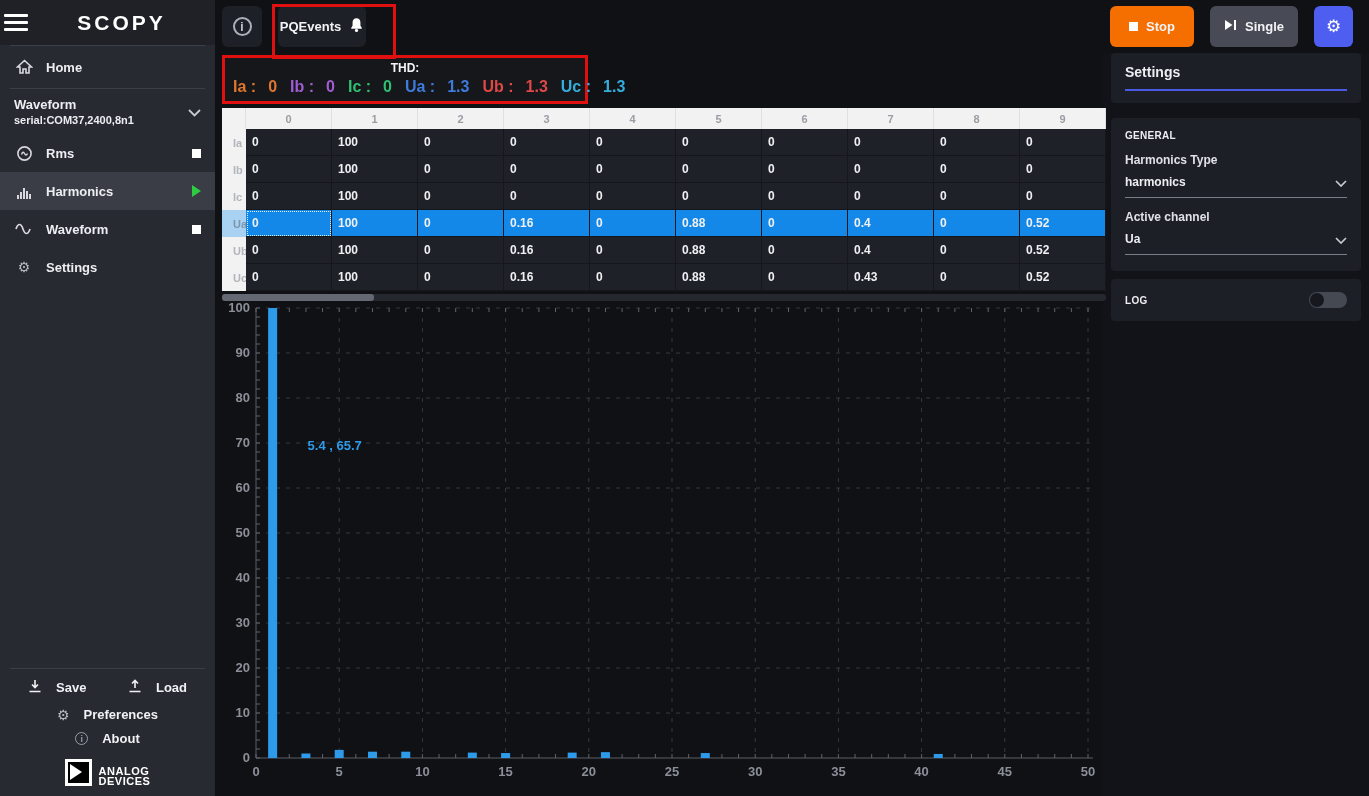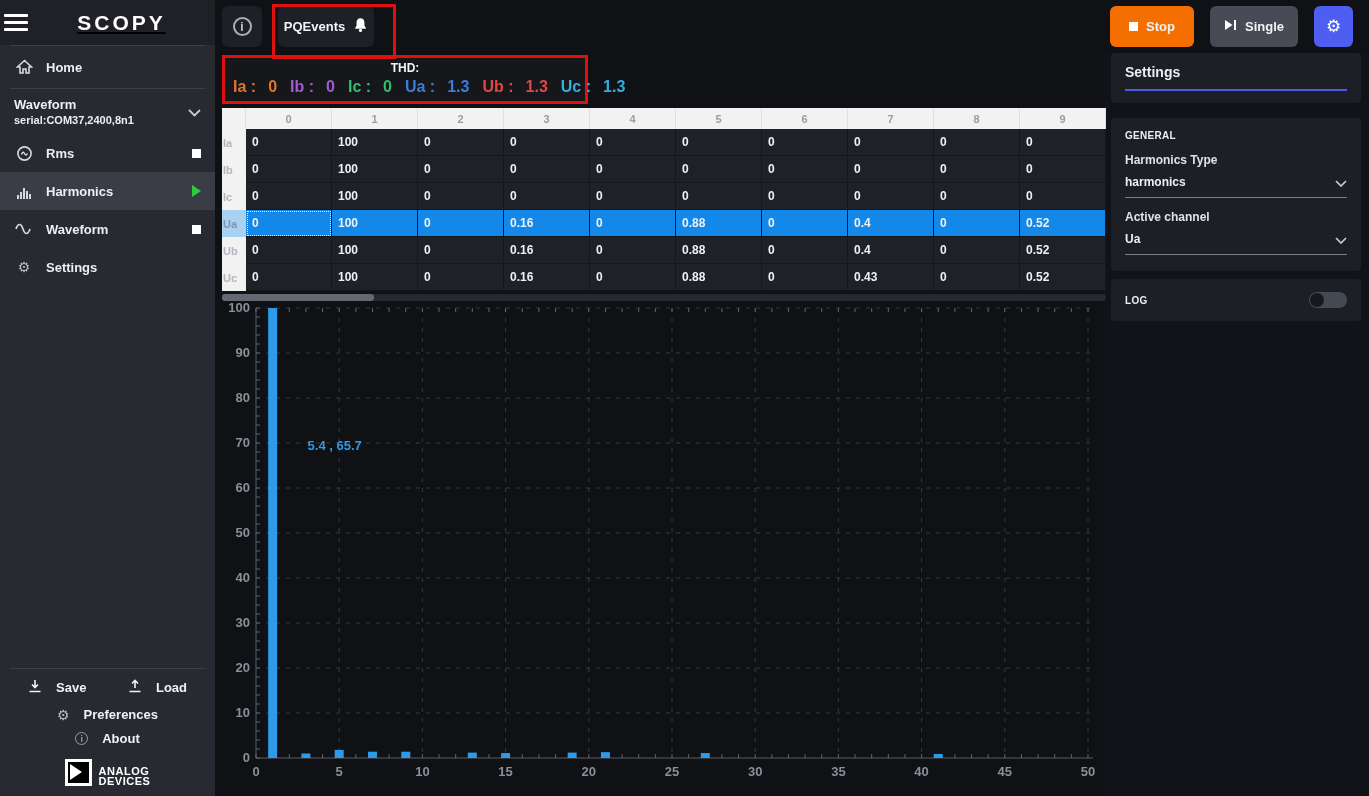--- a/index.html
+++ b/index.html
@@ -2,21 +2,21 @@
 <html><head>
 <meta charset="utf-8">
 <style>
   * { margin:0; padding:0; box-sizing:border-box; }
   html,body { width:1369px; height:796px; overflow:hidden; background:#121317;
     font-family:"Liberation Sans","DejaVu Sans",sans-serif; }
   .app { display:flex; width:1369px; height:796px; }
 
   
   .sidebar { width:215px; height:796px; background:#282a32; display:flex; flex-direction:column; flex-shrink:0; }
-  .sidebar-top { height:45px; background:#1f2127; display:flex; align-items:center; padding:0 0;text-decoration:underline; }
+  .sidebar-top { height:45px; background:#1f2127; display:flex; align-items:center; padding:0 0; }
   .hamburger { width:24px; cursor:pointer; margin-left:4px; }
   .hamburger span { display:block; height:3px; background:#fff; margin:4px 0; border-radius:1px; }
   .logo { flex:1; text-align:center; color:#fff; font-size:21px; font-weight:700; letter-spacing:3px; }
   .divider { height:1px; background:#3d3f47; margin:0 10px; }
   .nav-item { display:flex; align-items:center; gap:12px; padding:0 14px; height:38px; color:#eceef2; font-size:13px; font-weight:700; cursor:pointer; }
   .nav-item .nicon { width:20px; display:flex; justify-content:center; color:#d7d9de; }
   .nav-item.active { background:#3a3d46; }
   .nav-label { flex:1; }
   .plugin-item { display:flex; align-items:center; padding:8px 14px; color:#eceef2; cursor:pointer; }
   .plugin-text { flex:1; }
@@ -34,42 +34,42 @@
   .adi-box { width:27px; height:27px; background:#000; border:3px solid #fff; position:relative; }
   .adi-tri { position:absolute; left:2px; top:2px; width:0; height:0; border-left:12px solid #fff; border-top:8.5px solid transparent; border-bottom:8.5px solid transparent; }
   .brand-text { color:#fff; font-size:11px; font-weight:800; line-height:10px; letter-spacing:.5px; }
 
   
   .main { flex:1; display:flex; flex-direction:column; background:#101114; }
   .topbar { height:60px; display:flex; align-items:center; padding:0 16px 0 7px; gap:16px; }
   .tb-btn { height:41px; border:none; border-radius:6px; background:#1d2026; color:#f2f3f6; font-weight:700; font-size:13px; display:flex; align-items:center; justify-content:center; gap:8px; cursor:pointer; font-family:inherit; }
   .info-btn { width:40px; }
   .info-i { display:inline-flex; width:19px; height:19px; border:2px solid #aab0b9; border-radius:50%; color:#c9ced6; font-size:12px; align-items:center; justify-content:center; font-weight:700; }
-  .pq-btn { width:96px; }
+  .pq-btn { width:88px; }
   .tb-spacer { flex:1; }
   .stop-btn { width:84px; background:#F56F00; }
   .single-btn { width:88px; background:#484b55; }
   .gear-btn { width:39px; background:#4d5ef0; font-size:18px; }
   .gear-btn .gear-glyph { color:#fff; font-size:17px; }
   .stop-square { display:inline-block; width:9px; height:9px; background:#fff; }
 
   .content { flex:1; display:flex; }
   .workarea { width:888px; padding-left:7px; position:relative; }
 
   .thd-box { margin-top:2px; width:366px; border:3px solid #e01010; background:#16171b; padding:3px 8px 5px 8px; }
   .thd-title { color:#f2f3f6; font-size:12px; font-weight:700;text-align:center; }
   .thd-values { margin-top:3px; white-space:nowrap; }
   .thd-pair { font-size:16px; font-weight:700; margin-right:13px; }
   .thd-pair .v { margin-left:12px; }
 
   table.htable { border-collapse:separate; border-spacing:0; table-layout:fixed; width:884px; margin-top:4px; }
   table.htable th, table.htable td { overflow:hidden; white-space:nowrap; }
   table.htable thead th { background:#f2f2f2; color:#9a9da4; font-size:11px; font-weight:700; height:21px; text-align:center; border-right:1px solid #e0e0e0; }
   table.htable th.corner, table.htable th.rowlabel { width:24px; background:#f2f2f2; }
-  table.htable th.rowlabel { color:#b2b5bc; font-size:11px; font-weight:700; text-align:left; padding-left:1px; }
+  table.htable th.rowlabel { color:#b2b5bc; font-size:11px; font-weight:700; text-align:left; padding-left:11px; }
   table.htable td { background:#1f2128; color:#eef0f3; font-size:12px; font-weight:700; height:27px; padding-left:6px; border-right:1px solid #16171b; border-bottom:1px solid #16171b; }
   table.htable tr.selected td { background:#1488E8; }
   table.htable tr.selected th.rowlabel { background:#a9d2f2; color:#7d96ac; }
   table.htable td.focus { outline:1px dotted #ddeefe; outline-offset:-2px; }
 
   .hscrollbar { margin-top:3px; width:884px; height:7px; background:#26282f; border-radius:3px; position:relative; }
   .hscroll-thumb { position:absolute; left:0; top:0; width:152px; height:7px; background:#646873; border-radius:3px; cursor:pointer; }
 
   .chart-wrap { margin-top:2px; }
   .axis-label { fill:#8b8f99; font:700 13px "Liberation Sans","DejaVu Sans",sans-serif; }

